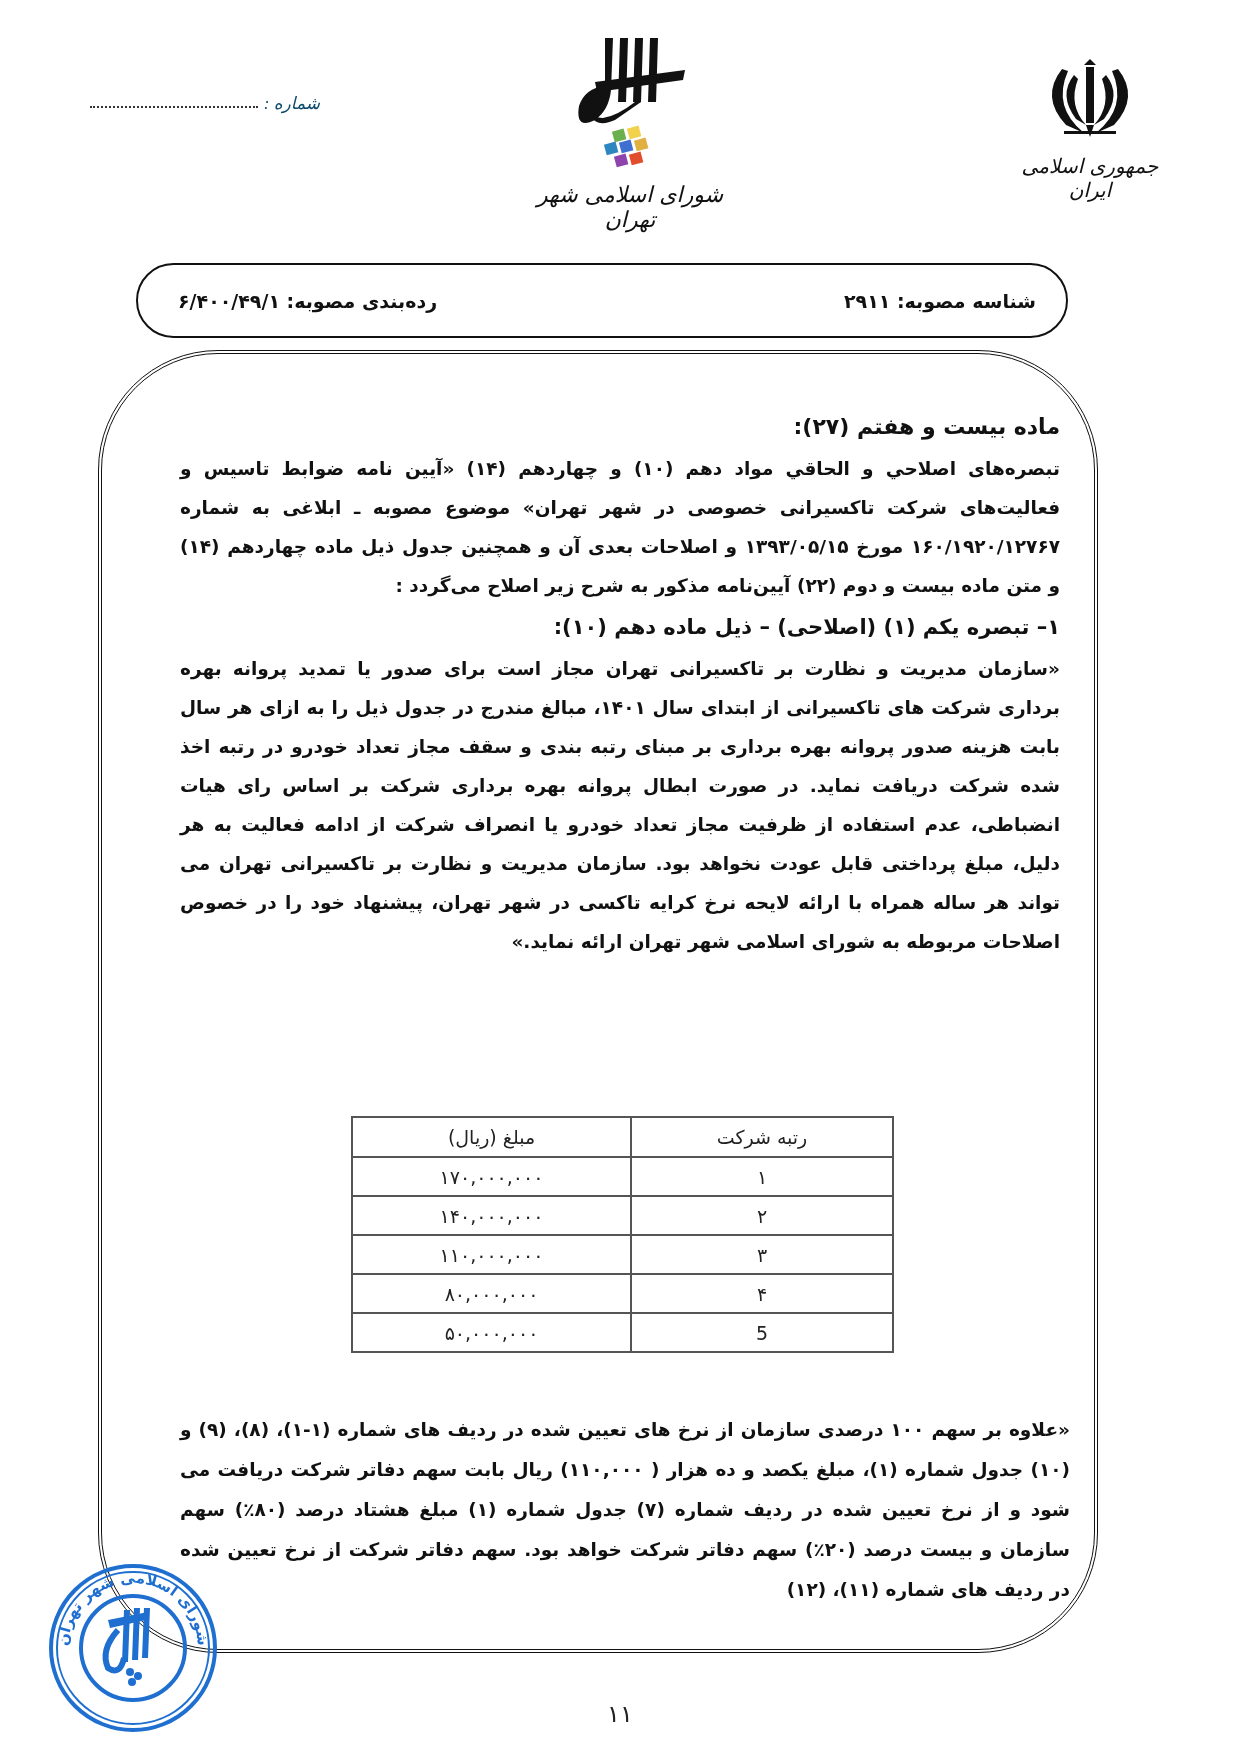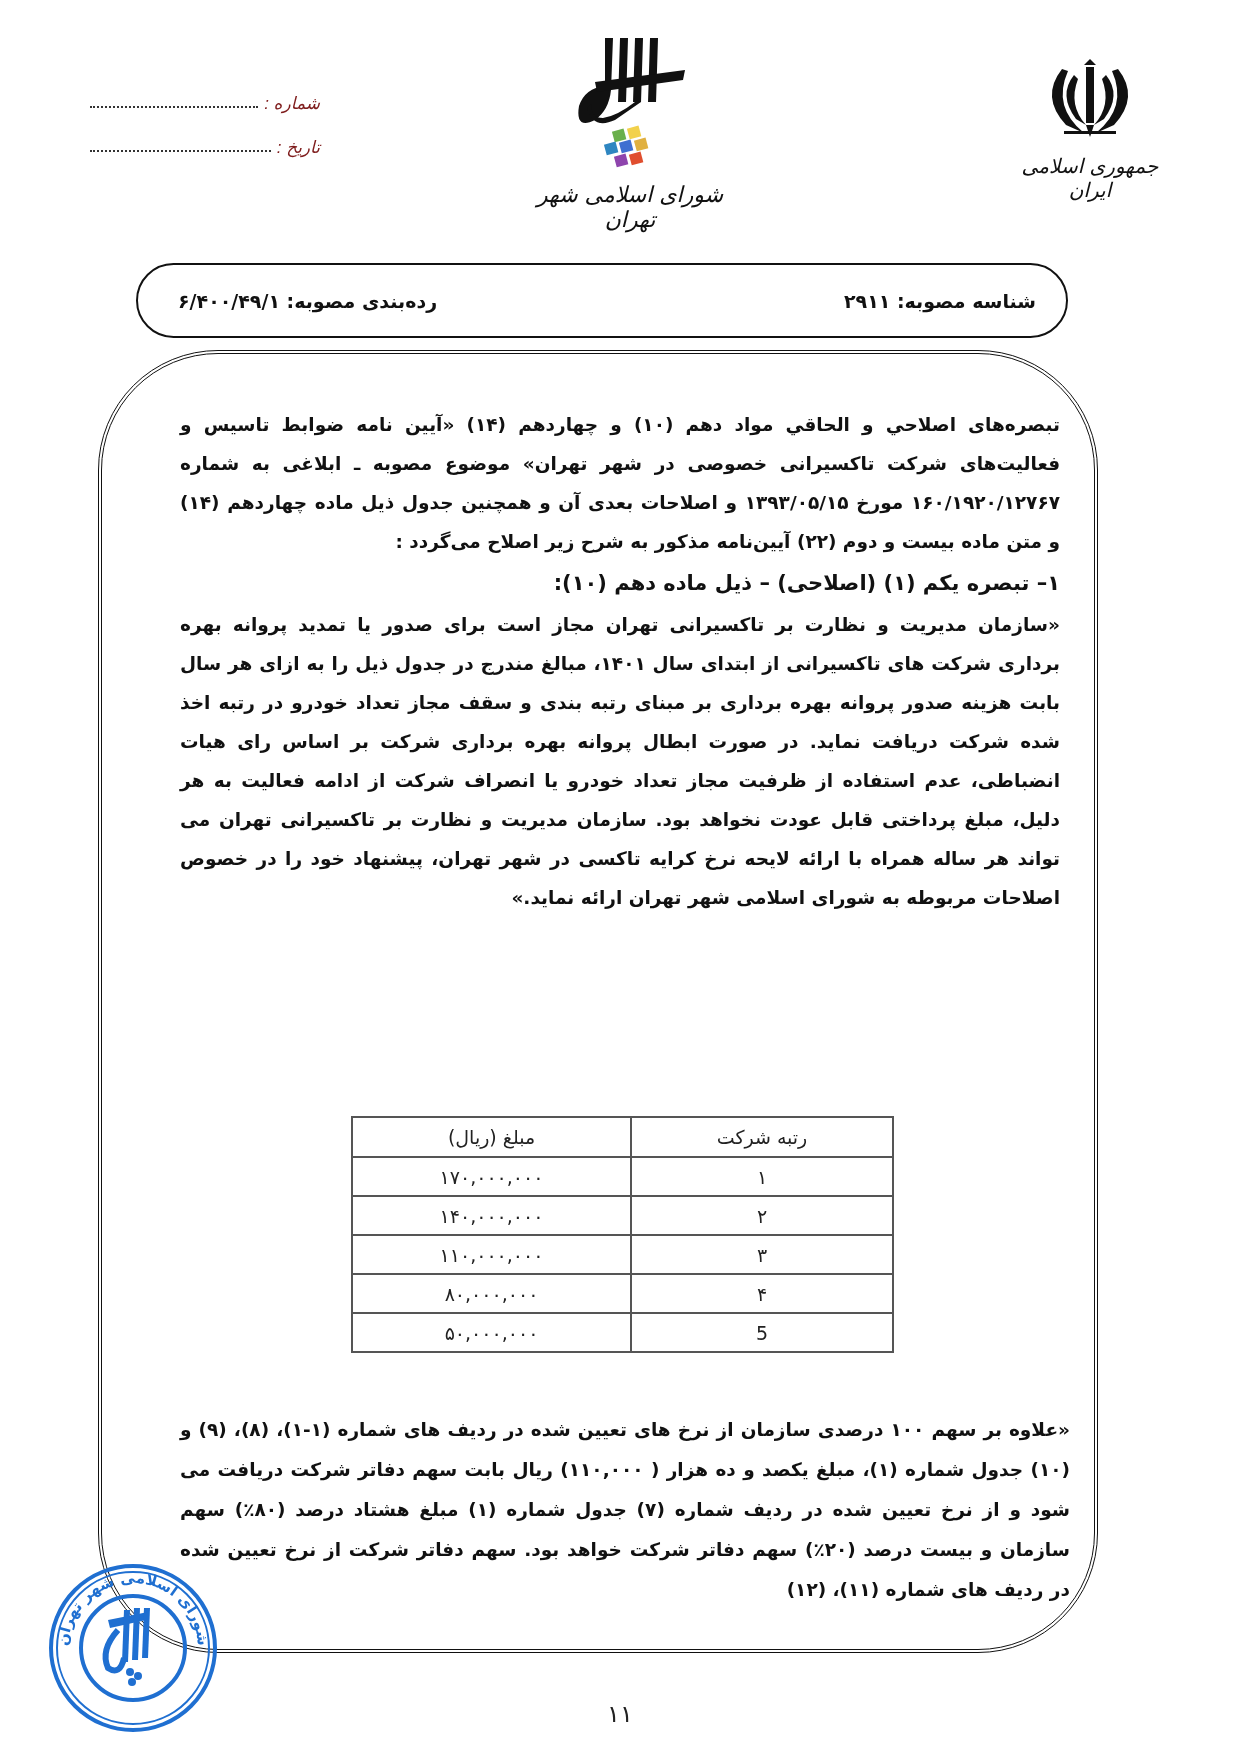--- a/index.html
+++ b/index.html
@@ -1,20 +1,20 @@
 <!DOCTYPE html>
 <html><head>
   <meta charset="utf-8">
   <style>
     * { box-sizing: border-box; margin: 0; padding: 0; }
     html, body { width: 1240px; height: 1754px; background: #ffffff; overflow: hidden; }
     body { position: relative; font-family: "DejaVu Sans", sans-serif; color: #111; }
 
     .letterhead-fields { position: absolute; left: 90px; top: 70px; width: 230px; direction: rtl; }
-    .lh-row { display: flex; align-items: flex-end; height: 44px; font-family: Liberation Sans, sans-serif; font-style: italic; font-size: 17px; color: #7f1d1d; }
+    .lh-row { display: flex; align-items: flex-end; height: 44px; font-family: Liberation Serif, serif; font-style: italic; font-size: 17px; color: #0c4a6e; }
     .lh-row .lbl { white-space: nowrap; padding-left: 6px; }
     .lh-row .dots { flex: 1; border-bottom: 2px dotted #333; margin-bottom: 6px; }
 
     .council-logo { position: absolute; left: 530px; top: 30px; width: 200px; height: 220px; text-align: center; }
     .council-logo svg { display: block; margin: 0 auto; }
     .council-name { font-family: "DejaVu Serif", serif; font-style: italic; font-size: 22px; direction: rtl; margin-top: 2px; }
 
     .emblem { position: absolute; left: 1000px; top: 55px; width: 180px; text-align: center; }
     .emblem svg { display: block; margin: 0 auto; }
     .emblem-text { font-family: "DejaVu Serif", serif; font-style: italic; font-size: 20px; direction: rtl; margin-top: 14px; }
@@ -38,24 +38,20 @@
     .stamp { position: absolute; left: 38px; top: 1550px; width: 200px; height: 190px; }
 
     .page-number { position: absolute; left: 600px; top: 1700px; width: 40px; text-align: center; font-size: 24px; color: #222; }
   </style>
 </head>
 <body>
 
 <div class="letterhead-fields">
   <div class="lh-row">
     <span class="lbl">شماره :</span>
-    <span class="dots"></span>
-  </div>
-  <div class="lh-row">
-    <span class="lbl">تاریخ :</span>
     <span class="dots"></span>
   </div>
 </div>
 
 <div class="council-logo">
   <svg width="130" height="150" viewBox="0 0 130 150">
     <path d="M40 8 L48 8 L46 60 Q44 80 30 90 Q10 100 14 76 Q20 58 40 56 Z" fill="#111"></path>
     <path d="M55 8 L63 8 L61 72 L53 72 Z" fill="#111"></path>
     <path d="M70 8 L78 8 L76 72 L68 72 Z" fill="#111"></path>
     <path d="M85 8 L93 8 L91 72 L83 72 Z" fill="#111"></path>
@@ -87,20 +83,21 @@
 </div>
 
 <div class="id-box">
   <span>شناسه مصوبه: ۲۹۱۱</span>
   <span>رده‌بندی مصوبه: ۶/۴۰۰/۴۹/۱</span>
 </div>
 
 <div class="content-frame"></div>
 
 <div class="body-text">
+  <div class="heading">ماده بیست و هفتم (۲۷):</div>
   <p>تبصره‌های اصلاحي و الحاقي مواد دهم (۱۰) و چهاردهم (۱۴) «آیین نامه ضوابط تاسیس و فعالیت‌های شرکت تاکسیرانی خصوصی در شهر تهران» موضوع مصوبه ـ ابلاغی به شماره ۱۶۰/۱۹۲۰/۱۲۷۶۷ مورخ ۱۳۹۳/۰۵/۱۵ و اصلاحات بعدی آن و همچنین جدول ذیل ماده چهاردهم (۱۴) و متن ماده بیست و دوم (۲۲) آیین‌نامه مذکور به شرح زیر اصلاح می‌گردد :</p>
   <div class="sub-heading">۱– تبصره یکم (۱) (اصلاحی) – ذیل ماده دهم (۱۰):</div>
   <p>«سازمان مدیریت و نظارت بر تاکسیرانی تهران مجاز است برای صدور یا تمدید پروانه بهره برداری شرکت های تاکسیرانی از ابتدای سال ۱۴۰۱، مبالغ مندرج در جدول ذیل را به ازای هر سال بابت هزینه صدور پروانه بهره برداری بر مبنای رتبه بندی و سقف مجاز تعداد خودرو در رتبه اخذ شده شرکت دریافت نماید. در صورت ابطال پروانه بهره برداری شرکت بر اساس رای هیات انضباطی، عدم استفاده از ظرفیت مجاز تعداد خودرو یا انصراف شرکت از ادامه فعالیت به هر دلیل، مبلغ پرداختی قابل عودت نخواهد بود. سازمان مدیریت و نظارت بر تاکسیرانی تهران می تواند هر ساله همراه با ارائه لایحه نرخ کرایه تاکسی در شهر تهران، پیشنهاد خود را در خصوص اصلاحات مربوطه به شورای اسلامی شهر تهران ارائه نماید.»</p>
 </div>
 
 <table class="fee-table">
   <tbody>
       <tr>
     <th class="col-rank">رتبه شرکت</th>
     <th>مبلغ (ریال)</th>

